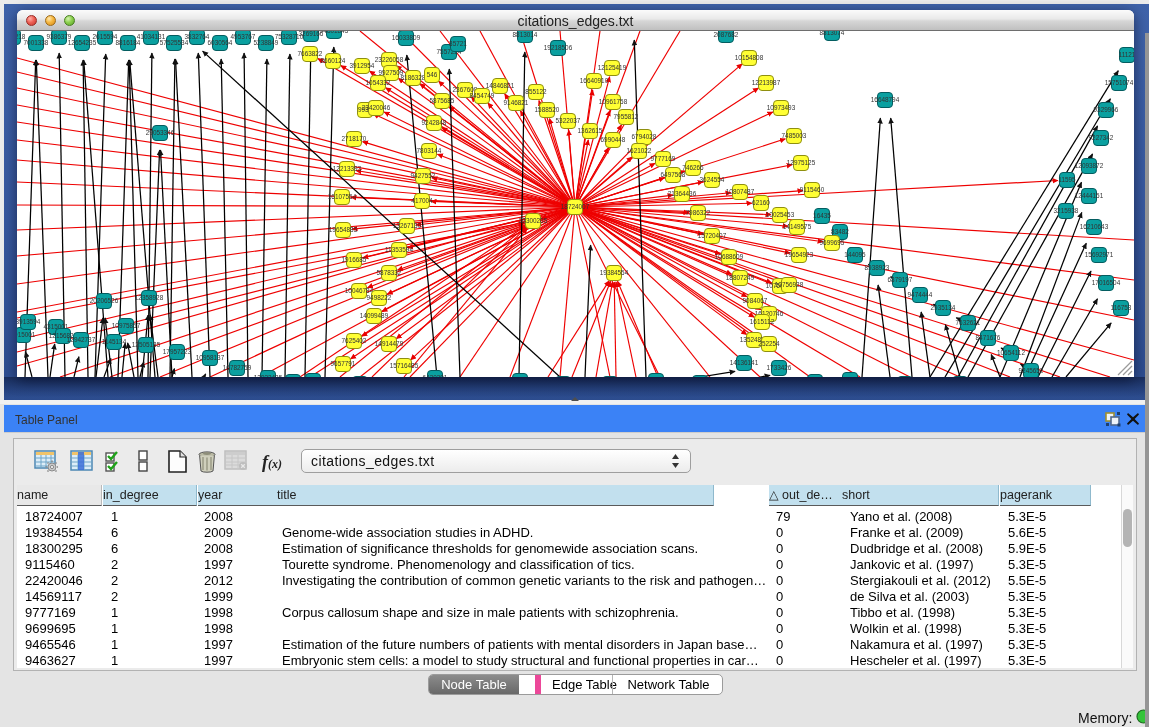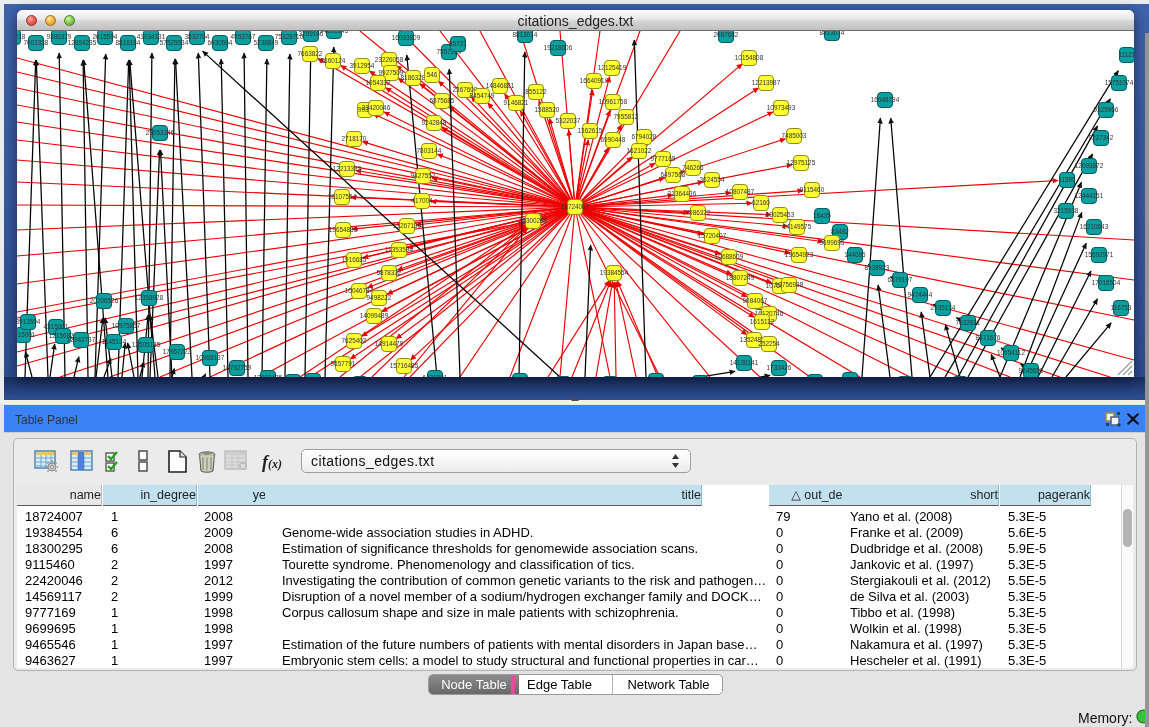--- a/index.html
+++ b/index.html
@@ -19,24 +19,24 @@
 svg line.b{stroke:#000;stroke-width:1.25}
 svg text.nl{font-size:6.4px;fill:#333;text-anchor:middle;font-family:"Liberation Sans",sans-serif}
 #handle{position:absolute;left:0;top:400px;width:1149px;height:5px;background:#f1f1f1}
 #handle:after{content:"";position:absolute;left:571px;top:-3px;border-left:4px solid transparent;
  border-right:4px solid transparent;border-bottom:4px solid #4e4e4e}
 #panel{position:absolute;left:0;top:404px;width:1149px;height:323px;background:#e4e4e4}
 #phead{position:absolute;left:4px;top:1px;width:1141px;height:28px;background:#3b82f6;
  border-bottom:1px solid #cdcdcd}
 #phead .t{position:absolute;left:11px;top:8px;font-size:12px;color:#333}
 #cont{position:absolute;left:13px;top:34px;width:1124px;height:233px;background:#ebebeb;
- border:1px solid #b2b2b2;border-radius:5px}
+ border:1px solid #b2b2b2;border-radius:0}
 #tablebox{position:absolute;left:3px;top:46px;width:1116px;height:183px;background:#fff;overflow:hidden}
 .hcell{position:absolute;top:0;height:21px;background:#c2e0ee;border-right:1px solid #8fb9cd;
- font-size:12.5px;color:#222;text-align:right;line-height:21px;border-bottom:1px solid #5a5a5a}
+ font-size:12.5px;color:#222;text-align:left;line-height:21px;border-bottom:1px solid #5a5a5a}
 .trow{position:absolute;left:0;width:1100px;height:16px;font-size:13px;color:#000}
 .trow span{position:absolute;top:1px;white-space:nowrap;overflow:hidden}
 #tabs{position:absolute;left:428px;top:270px;width:295px;height:21px;background:#fff;
  border:1px solid #9b9b9b;border-radius:5px;overflow:hidden;font-size:13px;line-height:19px;text-align:center}
 #tabs .seg{position:absolute;top:0;height:100%}
 #status{position:absolute;left:16px;top:300px;width:1002px;height:23px;font-size:14px;color:#111}
 #rstrip{position:absolute;left:1145px;top:33px;width:4px;height:694px;background:#959595}
 .ticon{position:absolute;top:11px}
 #dd{position:absolute;left:287px;top:10px;width:390px;height:24px;border:1px solid #9e9e9e;border-radius:5px;
  background:linear-gradient(180deg,#fff,#ececec);font-size:14px;letter-spacing:.4px;color:#111;line-height:22px;padding-left:9px}
@@ -943,21 +943,21 @@
   <div id="dd">citations_edges.txt
     <svg width="9" height="14" viewBox="0 0 9 14" style="position:absolute;right:10px;top:4px">
      <path d="M4.5 0 L8 5 L1 5 z" fill="#333"></path>
           <path d="M4.5 14 L8 9 L1 9 z" fill="#333"></path>
         </svg>
   </div>
   <div id="tablebox">
    <div class="hcell" style="left:0px;width:85px;background:#e8e8e8;border-right:1px solid #b9b9b9">name</div>
    <div class="hcell" style="left:86px;width:94px">in_degree</div>
    <div class="hcell" style="left:181px;width:80px">year</div>
-   <div class="hcell" style="left:248px;width:437px">title</div>
+   <div class="hcell" style="left:260px;width:437px">title</div>
    <div class="hcell" style="left:752px;width:87px">△ out_de…</div>
    <div class="hcell" style="left:825px;width:157px">short</div>
    <div class="hcell" style="left:983px;width:91px">pagerank</div>
    <div class="trow" style="top:23px">
           <span style="left:8px">18724007</span>
           <span style="left:94px">1</span>
           <span style="left:187px">2008</span>
           <span style="left:759px">79</span>
           <span style="left:833px">Yano et al. (2008)</span>
           <span style="left:991px">5.3E-5</span>
@@ -995,21 +995,20 @@
           <span style="left:187px">2012</span>
           <span style="left:265px;width:486px">Investigating the contribution of common genetic variants to the risk and pathogen…</span>
           <span style="left:759px">0</span>
           <span style="left:833px">Stergiakouli et al. (2012)</span>
           <span style="left:991px">5.5E-5</span>
         </div>
         <div class="trow" style="top:103px">
           <span style="left:8px">14569117</span>
           <span style="left:94px">2</span>
           <span style="left:187px">1999</span>
-          <span style="left:265px;width:486px">Disruption of a novel member of a sodium/hydrogen exchanger family and DOCK…</span>
           <span style="left:759px">0</span>
           <span style="left:833px">de Silva et al. (2003)</span>
           <span style="left:991px">5.3E-5</span>
         </div>
         <div class="trow" style="top:119px">
           <span style="left:8px">9777169</span>
           <span style="left:94px">1</span>
           <span style="left:187px">1998</span>
           <span style="left:265px;width:486px">Corpus callosum shape and size in male patients with schizophrenia.</span>
           <span style="left:759px">0</span>
@@ -1032,30 +1031,30 @@
           <span style="left:759px">0</span>
           <span style="left:833px">Nakamura et al. (1997)</span>
           <span style="left:991px">5.3E-5</span>
         </div>
         <div class="trow" style="top:167px">
           <span style="left:8px">9463627</span>
           <span style="left:94px">1</span>
           <span style="left:187px">1997</span>
           <span style="left:265px;width:486px">Embryonic stem cells: a model to study structural and functional properties in car…</span>
           <span style="left:759px">0</span>
-          <span style="left:833px">Hescheler et al. (1991)</span>
+          <span style="left:833px">Hescheler et al. (1997)</span>
           <span style="left:991px">5.3E-5</span>
         </div>
    <div style="position:absolute;left:1104px;top:0;width:12px;height:183px;background:#fafafa;border-left:1px solid #d8d8d8"></div>
    <div style="position:absolute;left:1106px;top:24px;width:9px;height:38px;background:#b4b4b4;border-radius:5px"></div>
   </div>
  </div>
  <div id="tabs">
   <div class="seg" style="left:0;width:90px;background:linear-gradient(180deg,#8c8c8c,#686868);color:#fff">Node Table</div>
-  <div class="seg" style="left:82px;width:93px;border-left:4px solid #ec4899">Edge Table</div>
+  <div class="seg" style="left:106px;width:93px;border-left:6px solid #ec4899">Edge Table</div>
   <div class="seg" style="left:183px;width:112px;border-left:1px solid #b5b5b5">Network Table</div>
  </div>
  <div id="status">
       <span style="position:absolute;left:1062px;top:6px">Memory: OK</span>
   <svg width="15" height="15" viewBox="0 0 15 15" style="position:absolute;left:1120px;top:5px">
    <circle cx="7.5" cy="7.5" r="6.5" fill="#35c43a" stroke="#1d6b1f" stroke-width="1.2"></circle>
       </svg>
  </div>
 </div>
 <div id="rstrip"></div>

